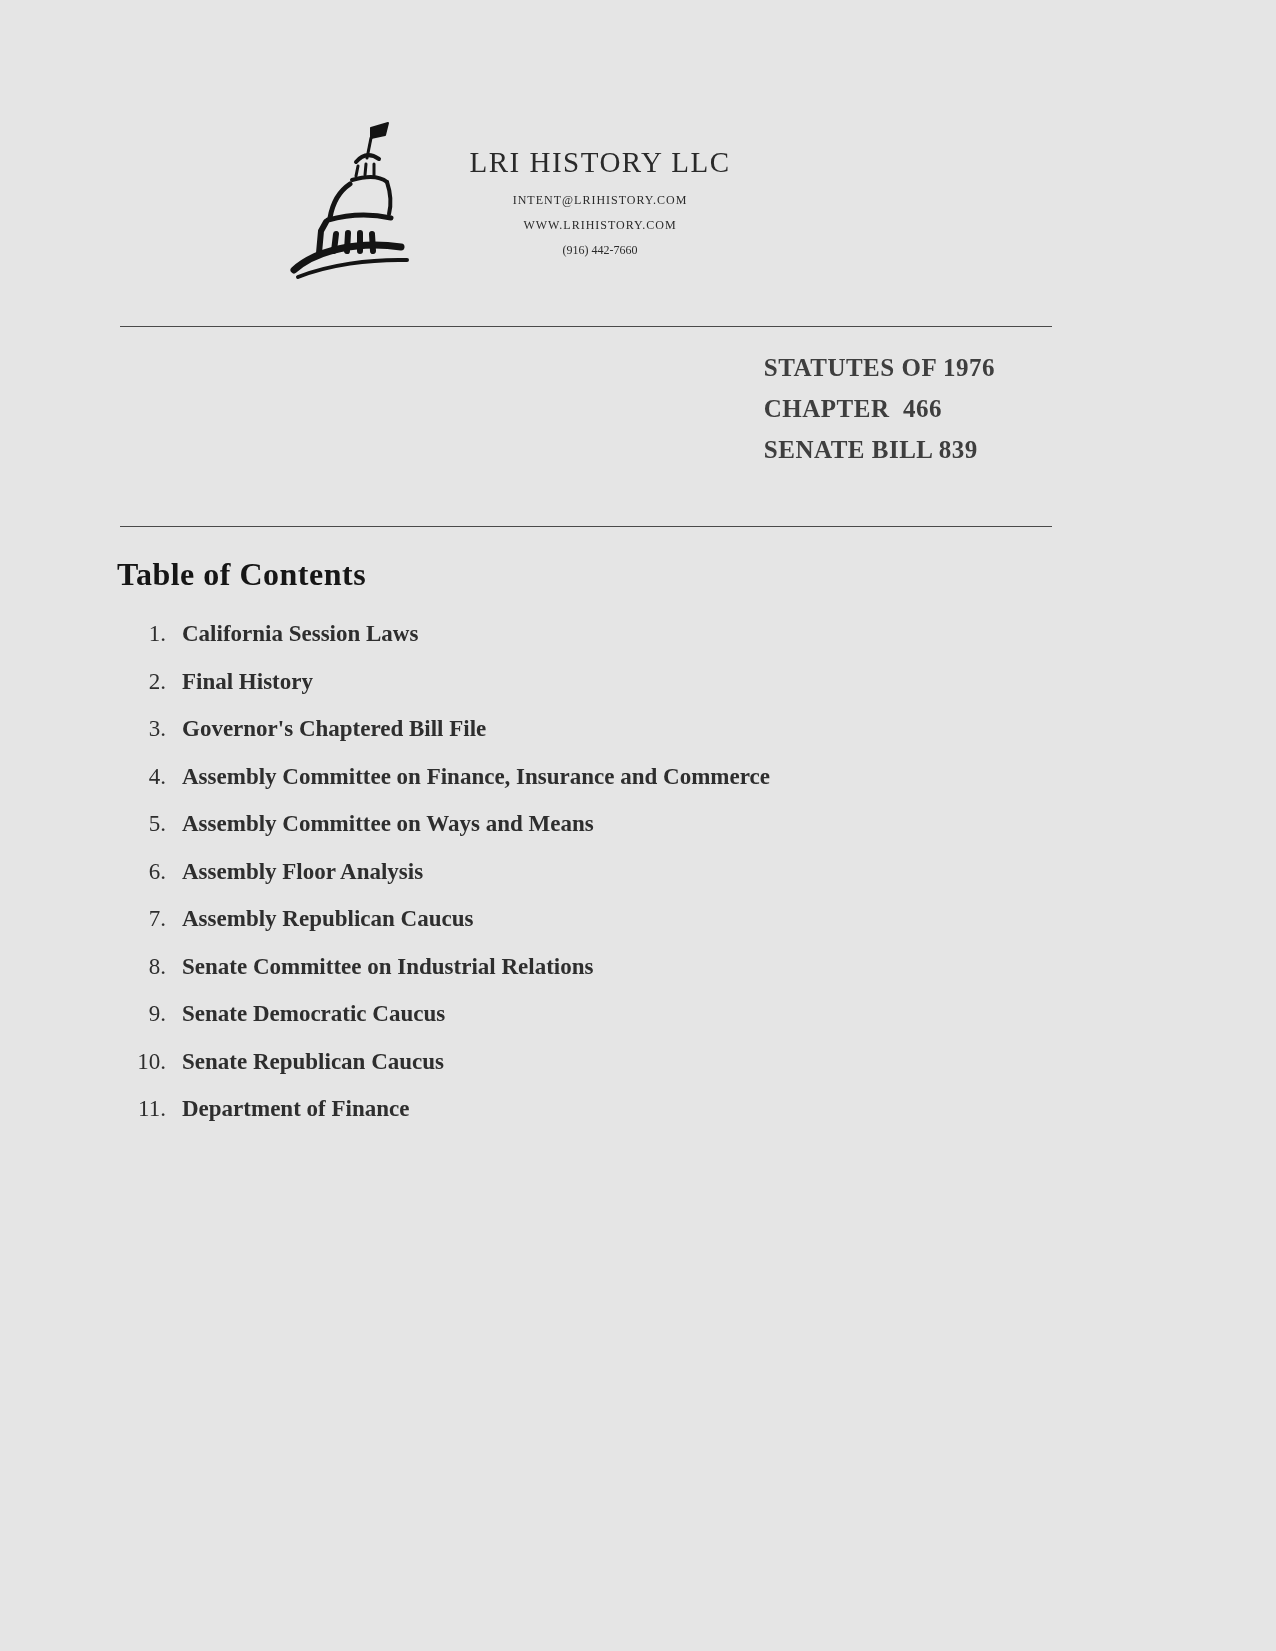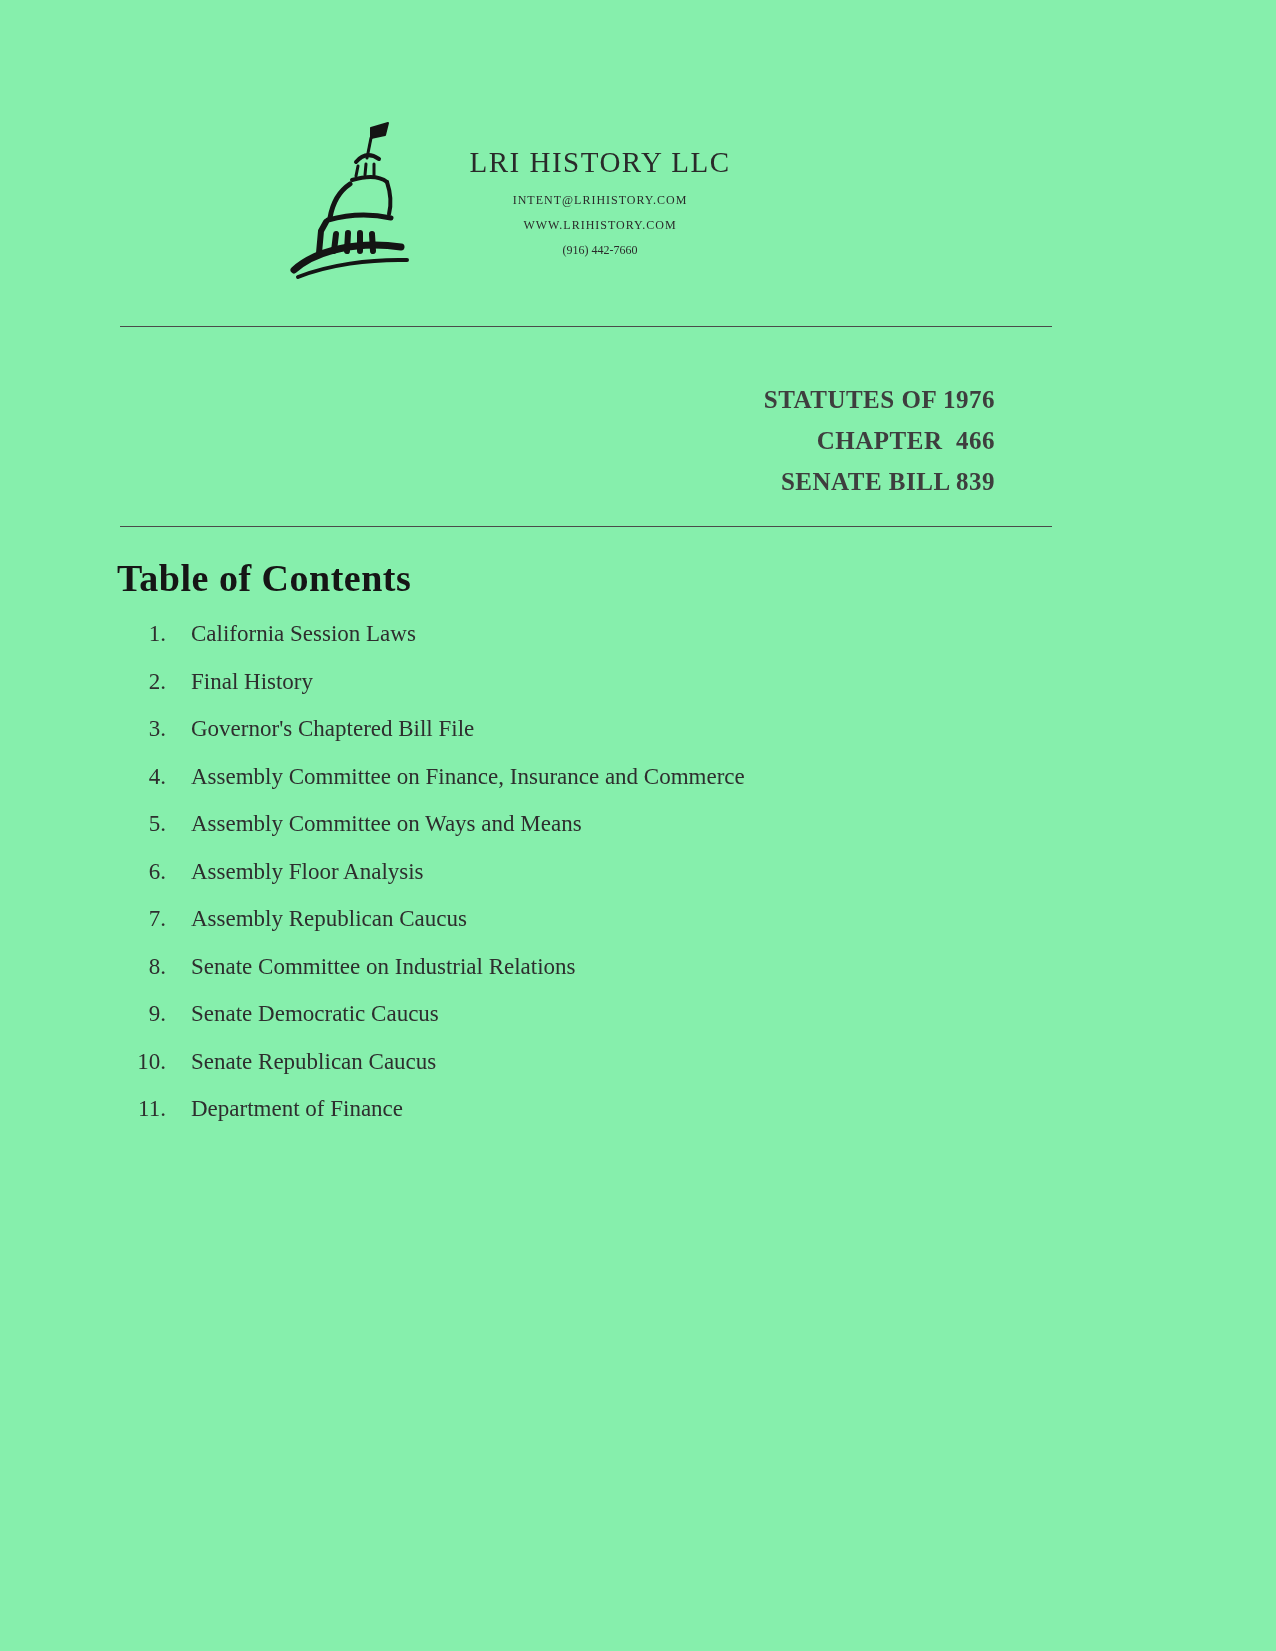--- a/index.html
+++ b/index.html
@@ -3,21 +3,21 @@
 <meta charset="utf-8">
 <style>
   * { margin: 0; padding: 0; box-sizing: border-box; }
   html, body { background: #ffffff; }
   body { font-family: "Liberation Serif", serif; }
 
   .page {
     position: relative;
     width: 1276px;
     height: 1651px;
-    background: #86efac;
+    background: #e5e5e5;
     color: #1f1f1f;
     overflow: hidden;
   }
 
   
   .logo {
     position: absolute;
     left: 288px;
     top: 118px;
     width: 160px;
@@ -56,38 +56,37 @@
     border: none;
     border-top: 1.5px solid #4a4a4a;
   }
   .rule-top { top: 326px; }
   .rule-bottom { top: 526px; }
 
   
   .reference {
     position: absolute;
     right: 281px;
-    top: 379px;
-    text-align: right;
+    top: 347px;
   }
   .ref-line {
     font-size: 25px;
     font-weight: bold;
     line-height: 41px;
     letter-spacing: 0.5px;
     color: #3e3e3e;
     white-space: pre;
   }
 
   
   .toc-title {
     position: absolute;
     left: 117px;
     top: 556px;
-    font-size: 38px;
+    font-size: 32px;
     font-weight: bold;
     letter-spacing: 0.5px;
     color: #161616;
   }
   .toc-list {
     position: absolute;
     left: 118px;
     top: 622px;
     list-style: none;
   }
@@ -99,21 +98,22 @@
     line-height: 23.5px;
     color: #2e2e2e;
   }
   .toc-num {
     display: inline-block;
     width: 48px;
     text-align: right;
     flex: 0 0 auto;
   }
   .toc-label {
-    margin-left: 25px;
+    margin-left: 16px;
+    font-weight: bold;
   }
 </style>
 </head>
 <body>
 
 <div class="page">
 
   <header>
     <div class="logo">
       <svg viewBox="0 0 160 170" width="160" height="170" aria-hidden="true">

